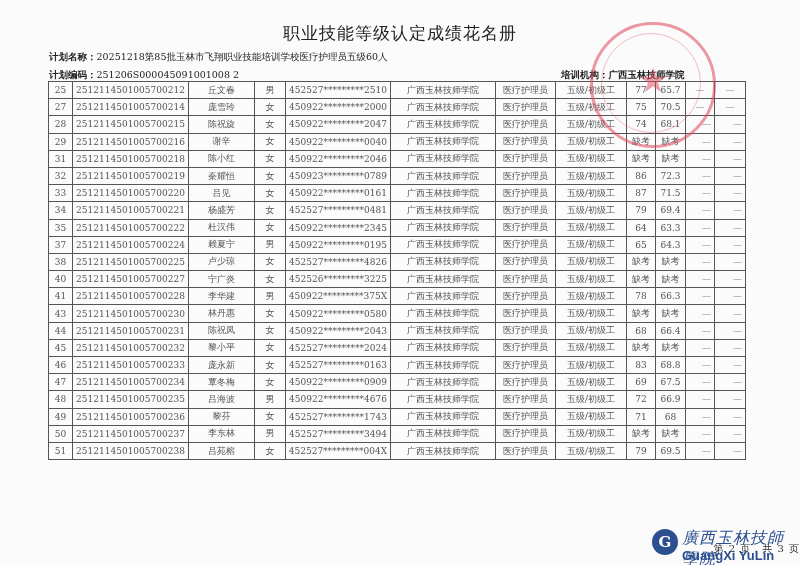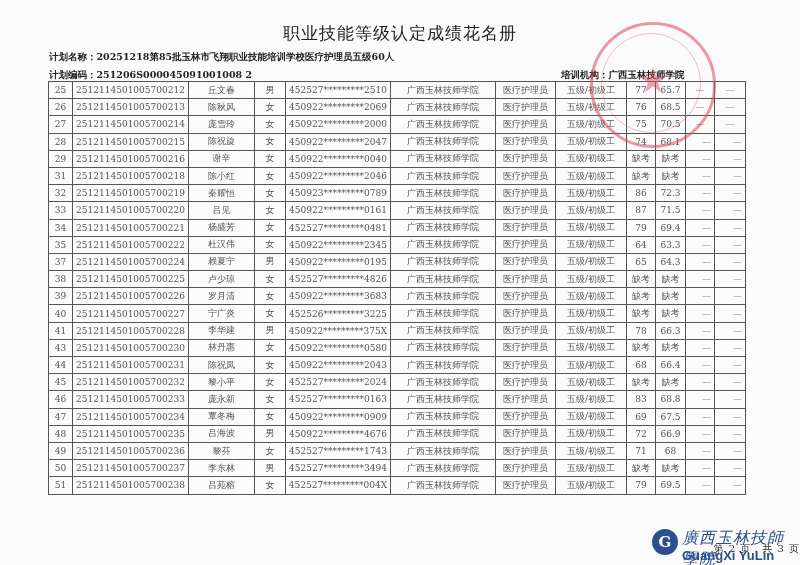--- a/index.html
+++ b/index.html
@@ -5,21 +5,21 @@
   html, body { margin:0; padding:0; }
   body {
     width:800px; height:565px; background:#fbfbfb; position:relative; overflow:hidden;
     font-family: "DejaVu Serif", "Liberation Serif", serif; color:#333;
   }
   .title {
     position:absolute; top:22px; left:0; width:800px; text-align:center;
     font-size:17px; color:#222; letter-spacing:1px;
   }
   .meta { position:absolute; font-size:9.5px; color:#222; font-weight:bold; white-space:nowrap; }
-  .meta .val { font-weight:bold; }
+  .meta .val { font-weight:normal; }
   #plan-name { left:49px; top:51px; }
   #plan-code { left:49px; top:69px; }
   #org { left:561px; top:69px; }
   table {
     position:absolute; left:48px; top:81px; border-collapse:collapse;
     table-layout:fixed; font-size:9px; color:#555;padding-left:20px;
   }
   td {
     border:1px solid #555; height:16.2px; padding:0; text-align:center;
     white-space:nowrap; overflow:hidden;
@@ -96,34 +96,20 @@
         <td>452527*********2510</td>
         <td>广西玉林技师学院</td>
         <td>医疗护理员</td>
         <td>五级/初级工</td>
         <td>77</td>
         <td>65.7</td>
         <td class="dash">—</td>
         <td class="dash">—</td>
       </tr>
       <tr>
-        <td>26</td>
-        <td>2512114501005700213</td>
-        <td>陈秋风</td>
-        <td>女</td>
-        <td>450922*********2069</td>
-        <td>广西玉林技师学院</td>
-        <td>医疗护理员</td>
-        <td>五级/初级工</td>
-        <td>76</td>
-        <td>68.5</td>
-        <td class="dash">—</td>
-        <td class="dash">—</td>
-      </tr>
-      <tr>
         <td>27</td>
         <td>2512114501005700214</td>
         <td>庞雪玲</td>
         <td>女</td>
         <td>450922*********2000</td>
         <td>广西玉林技师学院</td>
         <td>医疗护理员</td>
         <td>五级/初级工</td>
         <td>75</td>
         <td>70.5</td>
@@ -250,34 +236,20 @@
         <td>452527*********4826</td>
         <td>广西玉林技师学院</td>
         <td>医疗护理员</td>
         <td>五级/初级工</td>
         <td>缺考</td>
         <td>缺考</td>
         <td class="dash-r">—</td>
         <td class="dash-r">—</td>
       </tr>
       <tr>
-        <td>39</td>
-        <td>2512114501005700226</td>
-        <td>罗月清</td>
-        <td>女</td>
-        <td>450922*********3683</td>
-        <td>广西玉林技师学院</td>
-        <td>医疗护理员</td>
-        <td>五级/初级工</td>
-        <td>缺考</td>
-        <td>缺考</td>
-        <td class="dash-r">—</td>
-        <td class="dash-r">—</td>
-      </tr>
-      <tr>
         <td>40</td>
         <td>2512114501005700227</td>
         <td>宁广炎</td>
         <td>女</td>
         <td>452526*********3225</td>
         <td>广西玉林技师学院</td>
         <td>医疗护理员</td>
         <td>五级/初级工</td>
         <td>缺考</td>
         <td>缺考</td>

